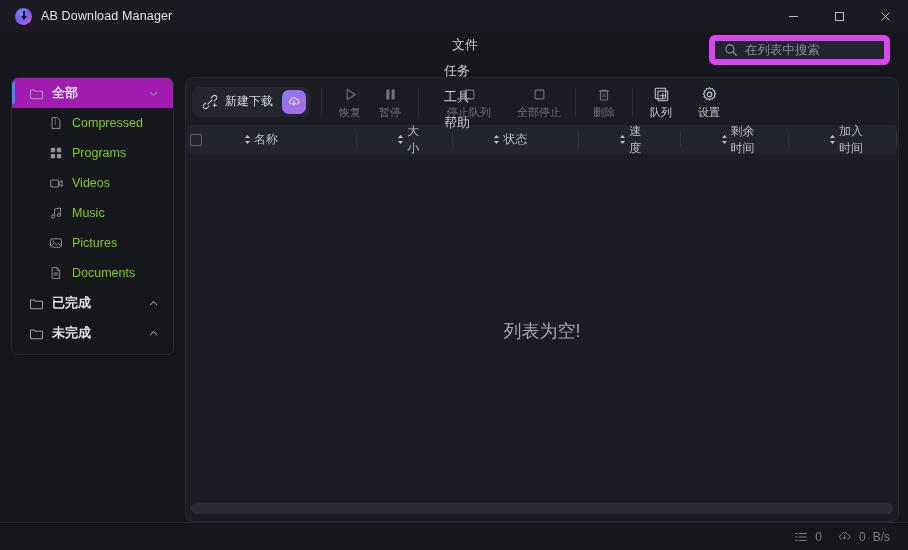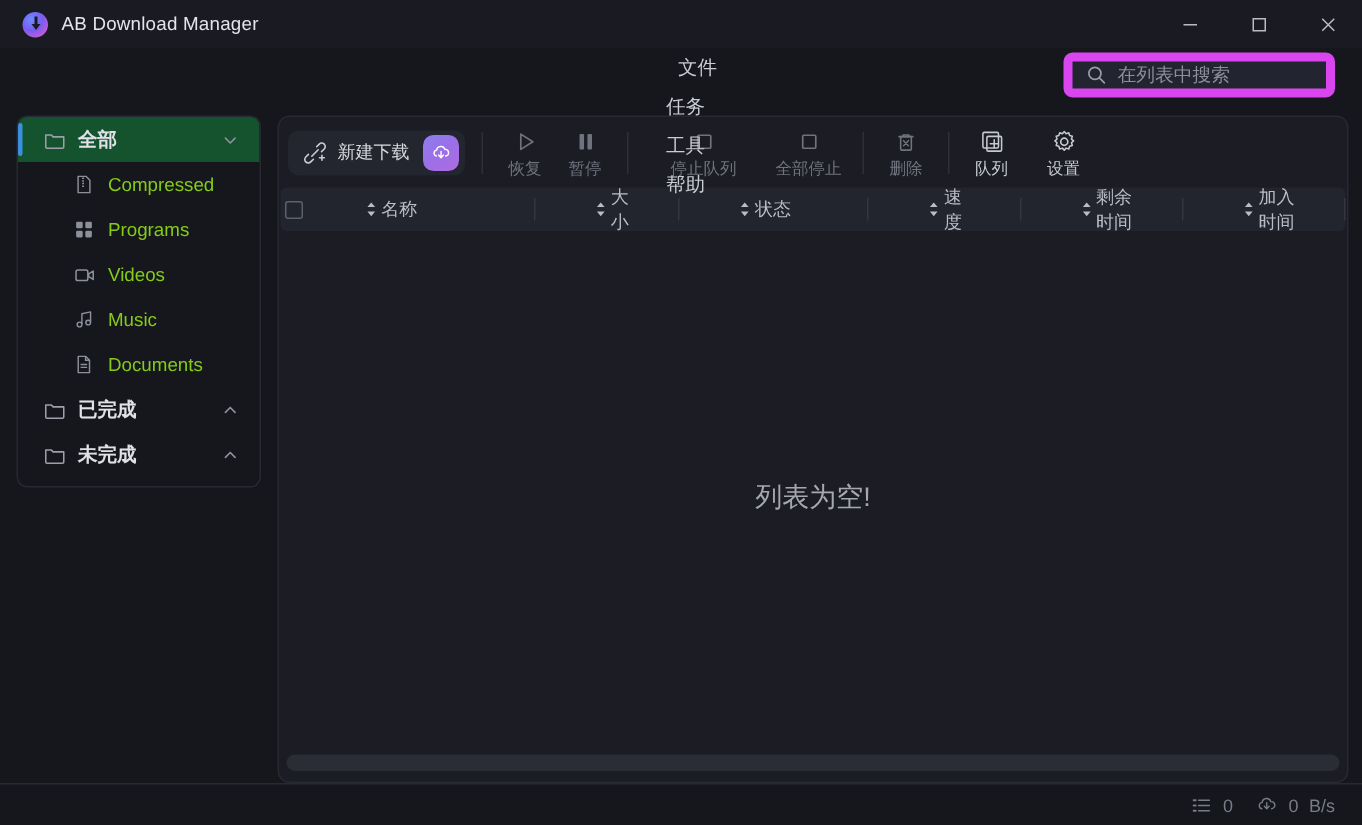--- a/index.html
+++ b/index.html
@@ -112,21 +112,21 @@
   }
   .side-row {
     height: 30px;
     display: flex; align-items: center;
     position: relative;
     padding-left: 16px;
     color: #c5c8d0;
     font-size: 13px;
   }
   .side-row.group { font-weight: bold; color: #dfe1e6; }
-  .side-row.selected { background: #14532d; }
+  .side-row.selected { background: #a21caf; }
   .side-row.selected .accent {
     position: absolute; left: 0; top: 4px;
     width: 3px; height: 22px;
     background: #3a8fe0; border-radius: 2px;
   }
   .side-icon {
     width: 16px; height: 16px; flex: none;
     margin-right: 8px;
     display: flex; align-items: center; justify-content: center;
     color: #9ca0ab;
@@ -361,20 +361,30 @@
           <span class="side-icon">
             <svg width="14" height="14" viewBox="0 0 16 16">
               <path d="M6.4 11.5 V3.6 L13 2.2 v7.8" fill="none" stroke="currentColor" stroke-width="1.1" stroke-linejoin="round"></path>
               <circle cx="4.6" cy="11.8" r="1.8" fill="none" stroke="currentColor" stroke-width="1.1"></circle>
               <circle cx="11.2" cy="10.3" r="1.8" fill="none" stroke="currentColor" stroke-width="1.1"></circle>
             </svg>
           </span>
           <span>Music</span>
         </div>
 
+        <div class="sub-row">
+          <span class="side-icon">
+            <svg width="14" height="14" viewBox="0 0 16 16">
+              <rect x="1.8" y="3.2" width="12.4" height="9.6" rx="1.6" fill="none" stroke="currentColor" stroke-width="1.1"></rect>
+              <path d="M2.6 11 L6 7.6 L8.6 10 L10.6 8.3 L13.4 11" fill="none" stroke="currentColor" stroke-width="1.1" stroke-linejoin="round"></path>
+              <circle cx="5" cy="6" r="0.9" fill="currentColor"></circle>
+            </svg>
+          </span>
+          <span>Pictures</span>
+        </div>
 
         <div class="sub-row">
           <span class="side-icon">
             <svg width="14" height="14" viewBox="0 0 16 16">
               <path d="M3.6 1.8 h5.6 l3 3 v9.4 h-8.6 z" fill="none" stroke="currentColor" stroke-width="1.1" stroke-linejoin="round"></path>
               <path d="M9.2 1.8 v3 h3" fill="none" stroke="currentColor" stroke-width="1.1"></path>
               <path d="M5.4 8 h5 M5.4 10.2 h5" stroke="currentColor" stroke-width="1.1"></path>
             </svg>
           </span>
           <span>Documents</span>

